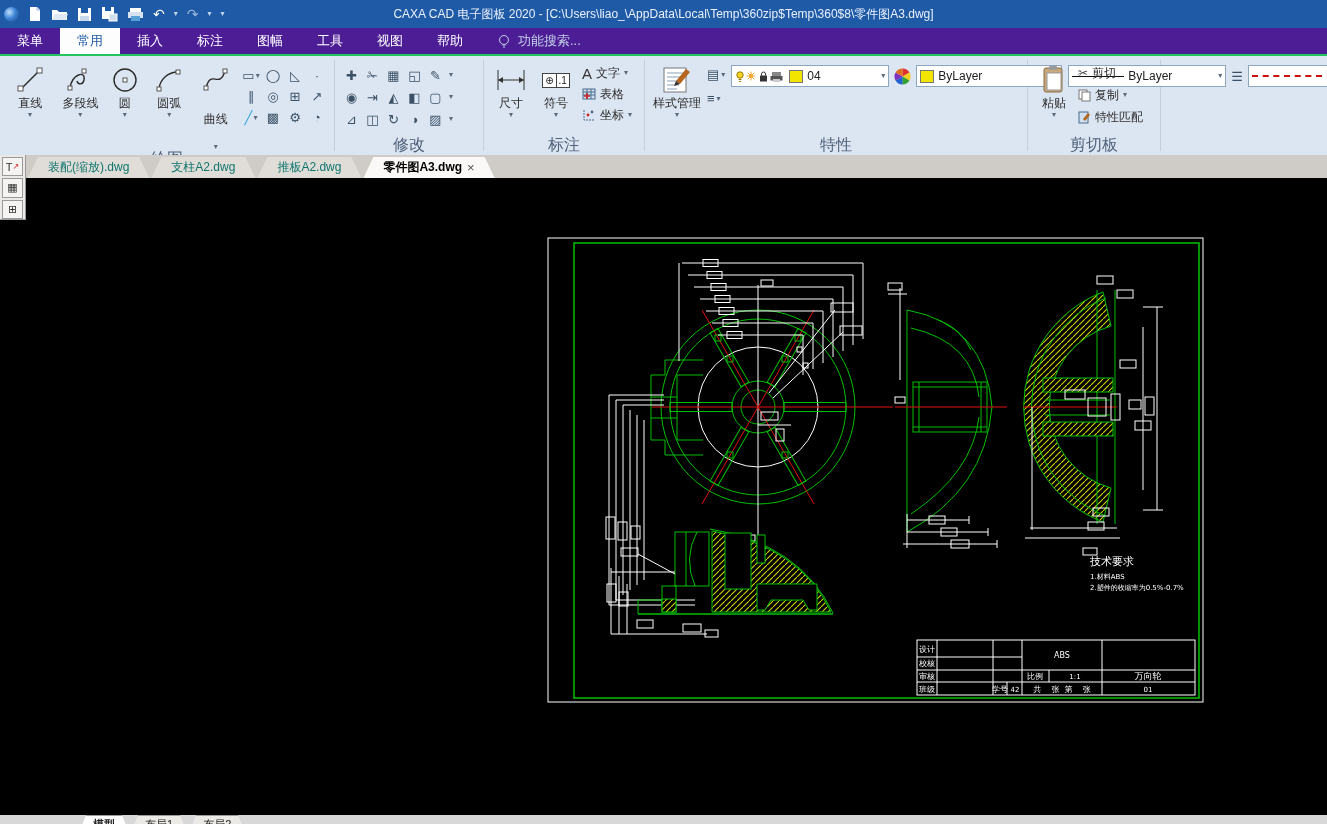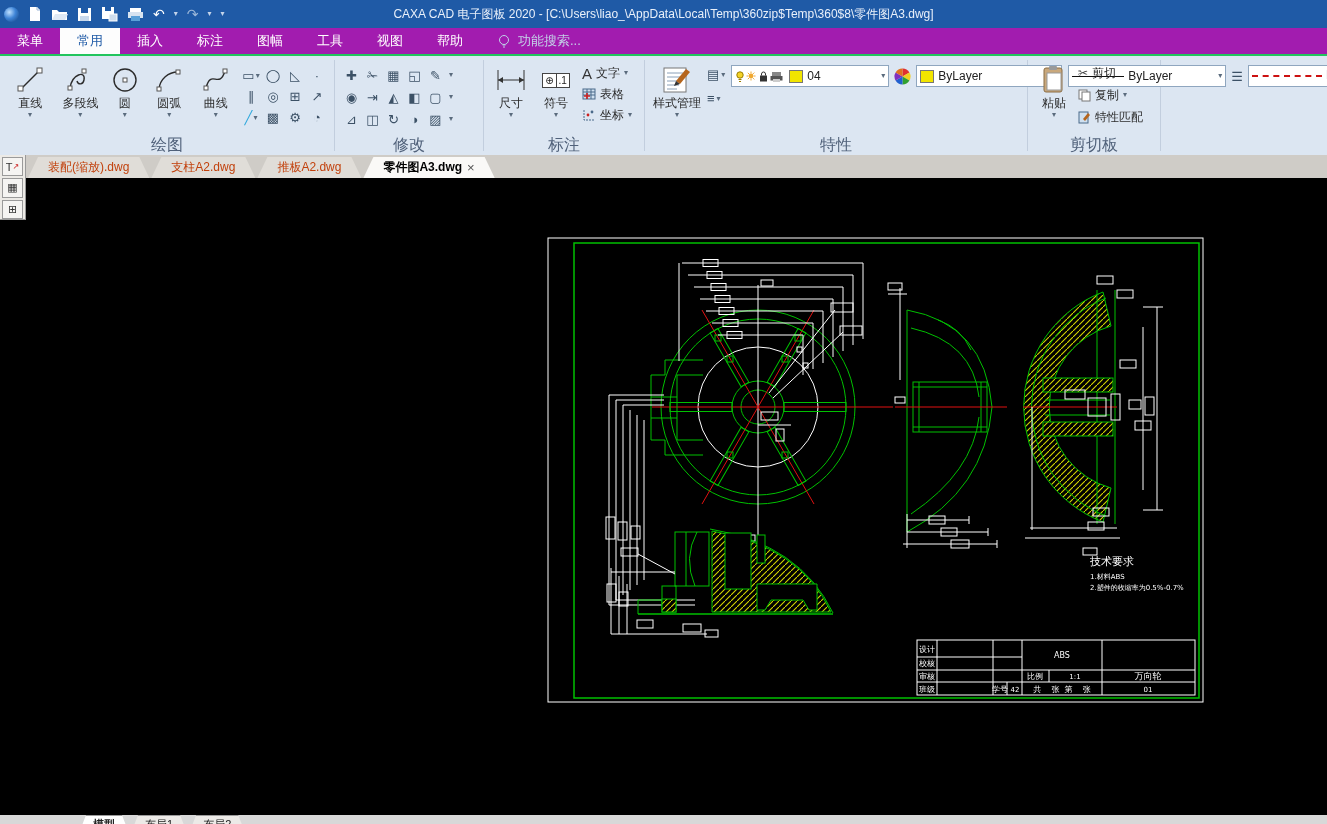--- a/index.html
+++ b/index.html
@@ -11,21 +11,21 @@
   .qat{position:absolute;left:4px;top:2px;display:flex;align-items:center;gap:9px;height:24px;}
   .qat .appicon{width:15px;height:15px;border-radius:50%;
      background:radial-gradient(circle at 35% 35%,#bfe0ff 0%,#3e84d6 45%,#123f7d 100%);}
   .qat svg{display:block;}
   .qat .uglyph{color:#fff;font-size:14px;line-height:14px;}
   .qat .dim{color:#9db8d9;}
   .caret{color:#c4d4ea;font-size:8px;line-height:8px;}
   .wintitle{position:absolute;left:0;right:0;top:0;height:28px;line-height:28px;
      text-align:center;color:#e9f0fa;font-size:12px;white-space:nowrap;}
   
-  .menubar{position:absolute;top:28px;left:0;right:0;height:26px;background:#a21caf;
+  .menubar{position:absolute;top:28px;left:0;right:0;height:26px;background:#4c1d95;
      border-bottom:6px solid #22c55e;display:flex;align-items:stretch;}
   .menu-item{color:#fff;font-size:13px;line-height:26px;padding:0 17px;cursor:default;}
   .menu-item.active{background:#fdfdfd;color:#1F5AA6;}
   .searchbox{display:flex;align-items:center;gap:8px;margin-left:18px;color:#c3d3e8;font-size:13px;}
   
   .ribbon{position:absolute;top:56px;left:0;right:0;height:99px;background:#DCE6F2;
      border-bottom:1px solid #b6c4d7;display:flex;align-items:stretch;}
   .panel{position:relative;display:flex;flex-direction:column;}
   .panel-body{flex:1;display:flex;align-items:flex-start;padding:6px 6px 0 8px;gap:6px;}
   .panel-label{height:18px;text-align:center;color:#50617a;font-size:16px;line-height:16px;}
@@ -53,21 +53,21 @@
   .swatch{width:12px;height:11px;background:#F2E500;border:1px solid #777;}
   .lt-solid{width:52px;height:0;border-top:1.6px solid #111;}
   .lt-dash{width:70px;height:0;border-top:2px dashed #cc1111;}
   .prow{display:flex;align-items:center;gap:5px;}
   .pcol{display:flex;flex-direction:row;gap:6px;margin-top:3px;}
   .micol{display:flex;flex-direction:column;gap:9px;margin-top:5px;font-size:13px;color:#3c5166;}
   .micol .cell{display:flex;align-items:center;gap:2px;}
   
   .doctabs{position:absolute;top:155px;left:0;right:0;height:23px;background:#CFCCC7;
      display:flex;align-items:flex-end;padding-left:28px;}
-  .dtab{height:21px;line-height:21px;font-size:12px;color:#c2410c;background:#E0DDD8;
+  .dtab{height:21px;line-height:21px;font-size:12px;color:#0f766e;background:#E0DDD8;
      padding:0 20px;margin-right:2px;
      clip-path:polygon(10px 0,calc(100% - 10px) 0,100% 100%,0 100%);}
   .dtab.active{background:#FAF9F7;color:#000;font-weight:bold;display:flex;align-items:center;gap:5px;}
   .dtab .close{font-weight:normal;color:#555;font-size:13px;line-height:13px;}
   
   .minibar{position:absolute;top:155px;left:0;width:25px;height:62px;background:#ECEAE6;
      border-right:1px solid #9a9a9a;border-bottom:1px solid #9a9a9a;z-index:5;
      display:flex;flex-direction:column;align-items:center;padding-top:2px;gap:2px;}
   .minibar .mi{width:19px;height:18px;border:1px solid #9a9a9a;background:#f5f4f2;
      font-size:11px;color:#333;display:flex;align-items:center;justify-content:center;}
@@ -198,21 +198,21 @@
           <span class="bicon">
               <svg width="28" height="28">
                 <path d="M4,23 A19,19 0 0 1 23,6" fill="none" stroke="#2b2b2b" stroke-width="1.4"></path>
                 <rect x="2" y="21" width="4" height="4" fill="#fff" stroke="#555"></rect>
                 <rect x="21" y="4" width="4" height="4" fill="#fff" stroke="#555"></rect>
               </svg>
             </span>
           <span class="blabel">圆弧</span>
             <span class="caret">▾</span>
         </div>
-        <div class="bigbtn" style="width:38px;">
+        <div class="bigbtn" style="width:38px;gap:16px;">
           <span class="bicon">
               <svg width="28" height="28">
                 <path d="M4,22 C9,2 17,24 23,5" fill="none" stroke="#2b2b2b" stroke-width="1.4"></path>
                 <rect x="2" y="20" width="4" height="4" fill="#fff" stroke="#555"></rect>
                 <rect x="21" y="3" width="4" height="4" fill="#fff" stroke="#555"></rect>
               </svg>
             </span>
           <span class="blabel">曲线</span>
             <span class="caret">▾</span>
         </div>

